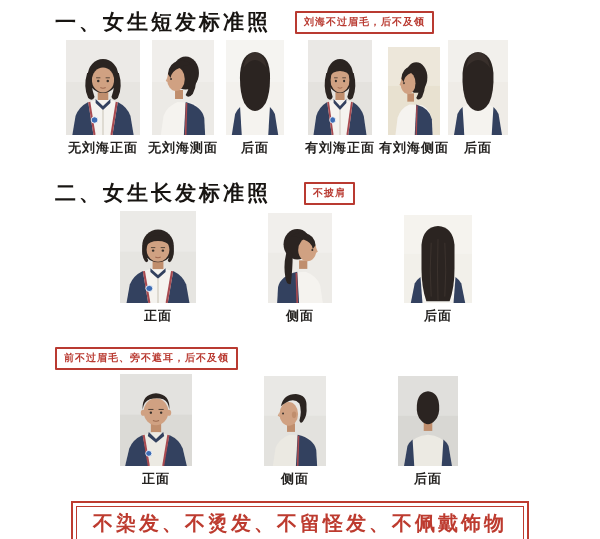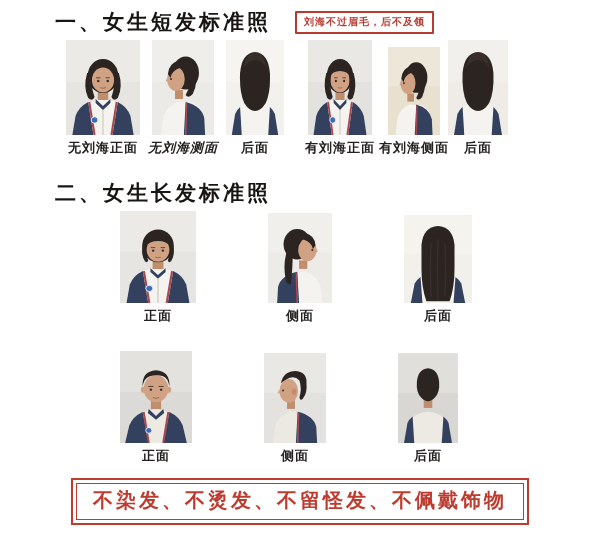--- a/index.html
+++ b/index.html
@@ -81,21 +81,21 @@
             <circle cx="39.5" cy="41" r="1.2" fill="#38302b"></circle>
             <path d="M28.5,37.8 L32.5,37.8 M37.5,37.8 L41.5,37.8" stroke="#3d332c" stroke-width="0.8"></path>
             <path d="M32.5,47.5 Q35,49 37.5,47.5" stroke="#a06a52" stroke-width="1" fill="none"></path>
             <path d="M20,33 Q16,47 21,58 Q25,62 27,57 Q23,46 25,33 Z" fill="#2b2421"></path>
             <path d="M50,33 Q54,47 49,58 Q45,62 43,57 Q47,46 45,33 Z" fill="#2b2421"></path>
           </svg>
           <figcaption>
             <span>无刘海正面</span>
           </figcaption>
         </figure>
-        <figure class="photo" style="width: 54px; font-style: italic;">
+        <figure class="photo" style="width: 54px;">
           <svg width="62" height="95" viewBox="0 0 70 95" preserveAspectRatio="none">
             <rect x="0" y="0" width="70" height="95" fill="#eceae6"></rect>
             <rect x="0" y="0" width="70" height="42" fill="#ffffff" opacity="0.22"></rect>
             <path d="M10,95 L13,76 Q17,66 29,62 L46,63 Q56,67 59,78 L60,95 Z" fill="#f5f3ef"></path>
             <path d="M38,62 Q56,66 59,78 L60,95 L36,95 Z" fill="#33415f"></path>
             <path d="M39,63 L38,95" stroke="#a84a50" stroke-width="1.8" fill="none"></path>
             <rect x="26" y="50" width="9" height="9" fill="#c08e6d"></rect>
             <ellipse cx="38" cy="33" rx="15" ry="16.5" fill="#2b2421"></ellipse>
             <path d="M47,30 Q53,42 46,54 Q41,59 38,55 Q44,46 43,34 Z" fill="#2b2421"></path>
             <ellipse cx="27" cy="39" rx="10" ry="12" fill="#d0a182"></ellipse>
@@ -180,20 +180,21 @@
           <figcaption>
             <span>后面</span>
           </figcaption>
         </figure>
       </div>
   </section>
 
   <section class="sec">
     <div class="sec-head">
       <h2>二、女生长发标准照</h2>
+      <div class="note">不披肩</div>
     </div>
     <div class="row row-1">
         <figure class="photo" style="width: 76px;">
           <svg width="76" height="92" viewBox="0 0 70 95" preserveAspectRatio="none">
             <rect x="0" y="0" width="70" height="95" fill="#e6e5e1"></rect>
             <rect x="0" y="0" width="70" height="42" fill="#ffffff" opacity="0.22"></rect>
             <path d="M6,95 L9,76 Q13,65 25,61 L35,58 L45,61 Q57,65 61,76 L64,95 Z" fill="#f5f3ef"></path>
             <path d="M6,95 L9,76 Q12,67 21,62 L26,95 Z" fill="#33415f"></path>
             <path d="M64,95 L61,76 Q58,67 49,62 L44,95 Z" fill="#33415f"></path>
             <path d="M22,62 L27,95" stroke="#a84a50" stroke-width="2" fill="none"></path>
@@ -247,20 +248,21 @@
           </svg>
           <figcaption>
             <span>后面</span>
           </figcaption>
         </figure>
       </div>
   </section>
 
   <section class="sec sec-boys">
     <div class="sec-head">
+      <div class="note">前不过眉毛、旁不遮耳，后不及领</div>
     </div>
     <div class="row row-2">
         <figure class="photo" style="width: 72px;">
           <svg width="72" height="92" viewBox="0 0 70 95" preserveAspectRatio="none">
             <rect x="0" y="0" width="70" height="95" fill="#dbdad6"></rect>
             <rect x="0" y="0" width="70" height="42" fill="#ffffff" opacity="0.22"></rect>
             <path d="M5,95 L9,77 Q13,66 26,62 L35,59 L44,62 Q57,66 61,77 L65,95 Z" fill="#eceae3"></path>
             <path d="M5,95 L9,77 Q12,68 22,63 L28,95 Z" fill="#33415f"></path>
             <path d="M65,95 L61,77 Q58,68 48,63 L42,95 Z" fill="#33415f"></path>
             <path d="M23,63 L28,95" stroke="#a84a50" stroke-width="2" fill="none"></path>

